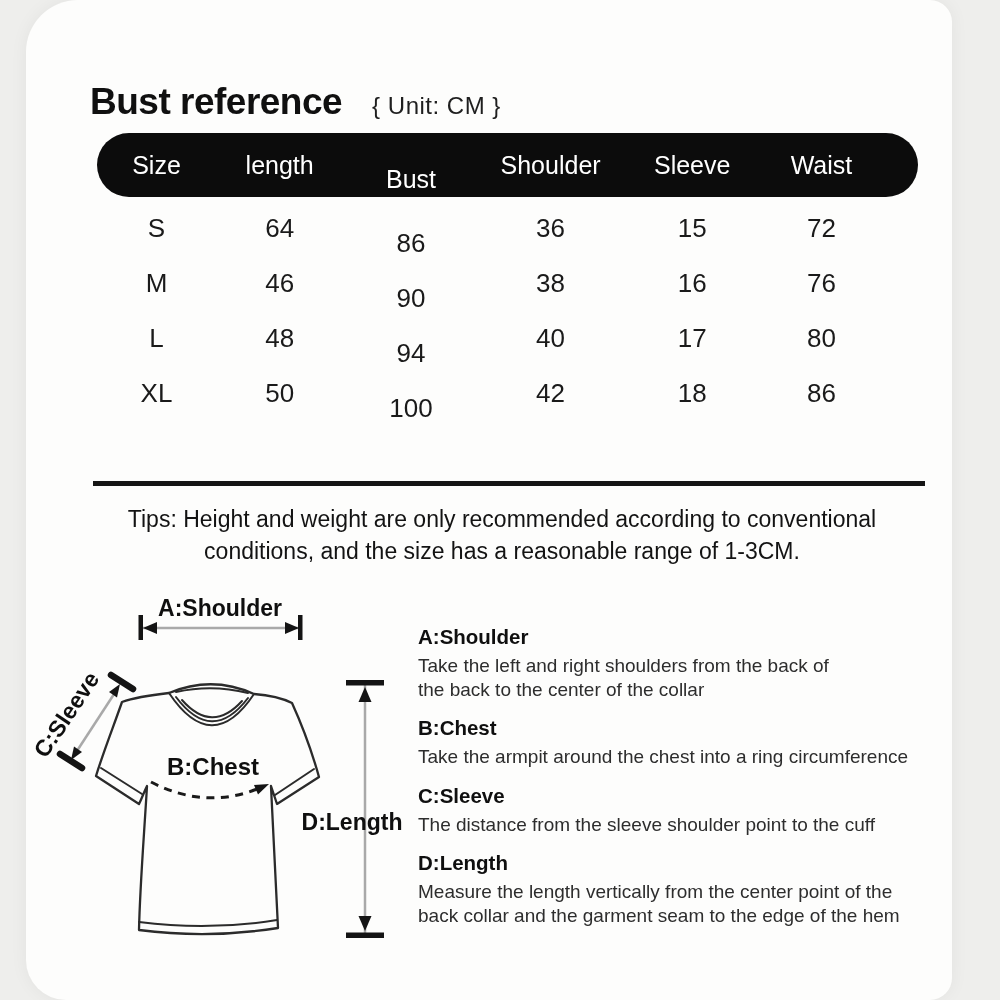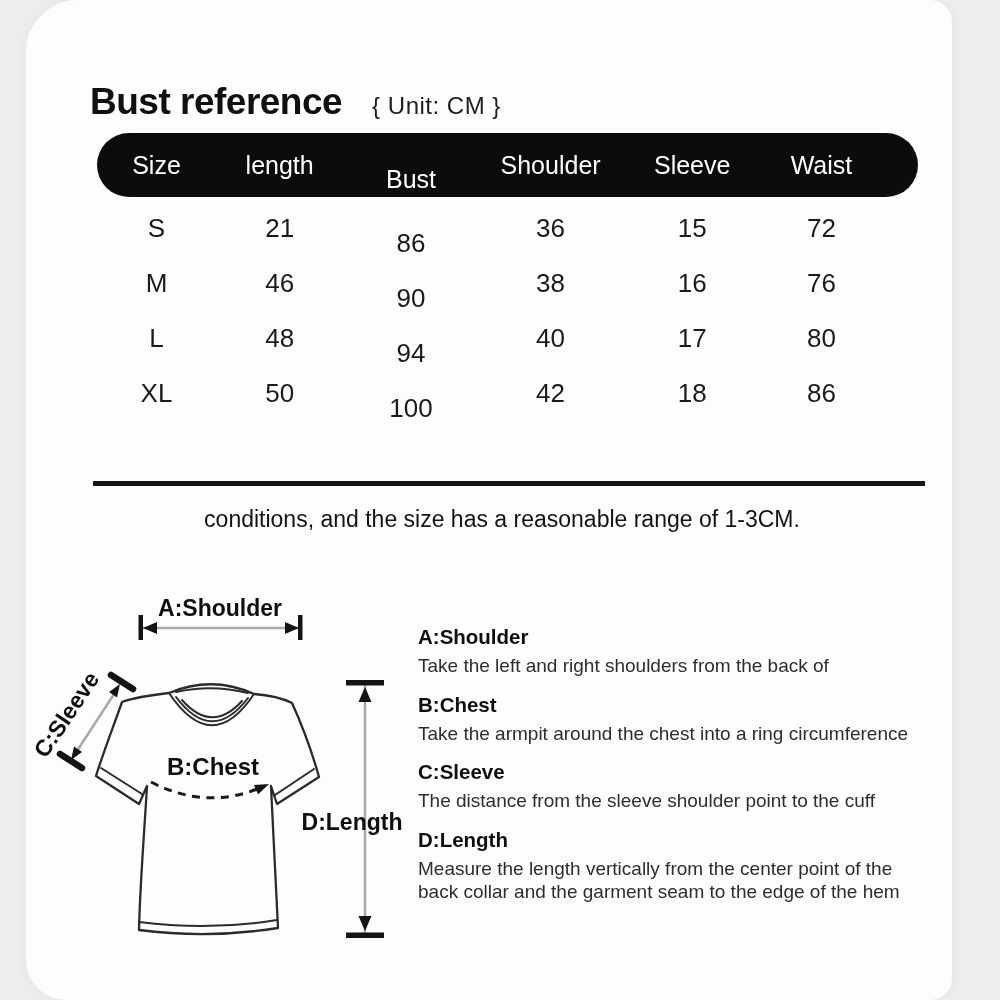--- a/index.html
+++ b/index.html
@@ -67,21 +67,21 @@
       <div class="cell c0">Size</div>
       <div class="cell c1">length</div>
       <div class="cell c2">Bust</div>
       <div class="cell c3">Shoulder</div>
       <div class="cell c4">Sleeve</div>
       <div class="cell c5">Waist</div>
     </div>
   <div class="tbody">
       <div class="trow">
         <div class="cell c0">S</div>
-        <div class="cell c1">21</div>
+        <div class="cell c1">64</div>
         <div class="cell c2">86</div>
         <div class="cell c3">36</div>
         <div class="cell c4">15</div>
         <div class="cell c5">72</div>
       </div>
       <div class="trow">
         <div class="cell c0">M</div>
         <div class="cell c1">46</div>
         <div class="cell c2">90</div>
         <div class="cell c3">38</div>
@@ -103,20 +103,21 @@
         <div class="cell c3">42</div>
         <div class="cell c4">18</div>
         <div class="cell c5">86</div>
       </div>
     </div>
 </div>
 
 <div class="divider"></div>
 
 <div class="tips">
+  <div>Tips: Height and weight are only recommended according to conventional</div>
   <div>conditions, and the size has a reasonable range of 1-3CM.</div>
 </div>
 
 <svg class="diagram" viewBox="0 0 385 405">
 
   <g>
     <path class="shirt" d="M 134 108
       C 116 110 98 113 87 117
       C 79 140 68 168 61 191
       L 104 219
@@ -169,20 +170,21 @@
     <polygon class="mink" points="330,102 323.5,117 336.5,117"></polygon>
     <polygon class="mink" points="330,346 323.5,331 336.5,331"></polygon>
     <text class="dlabel" x="317" y="245" text-anchor="middle">D:Length</text>
   </g>
 </svg>
 
 <div class="guide">
     <div class="g-item">
       <div class="g-h">A:Shoulder</div>
       <div class="g-l">Take the left and right shoulders from the back of</div>
+      <div class="g-l">the back to the center of the collar</div>
     </div>
     <div class="g-item">
       <div class="g-h">B:Chest</div>
       <div class="g-l">Take the armpit around the chest into a ring circumference</div>
     </div>
     <div class="g-item">
       <div class="g-h">C:Sleeve</div>
       <div class="g-l">The distance from the sleeve shoulder point to the cuff</div>
     </div>
     <div class="g-item">

